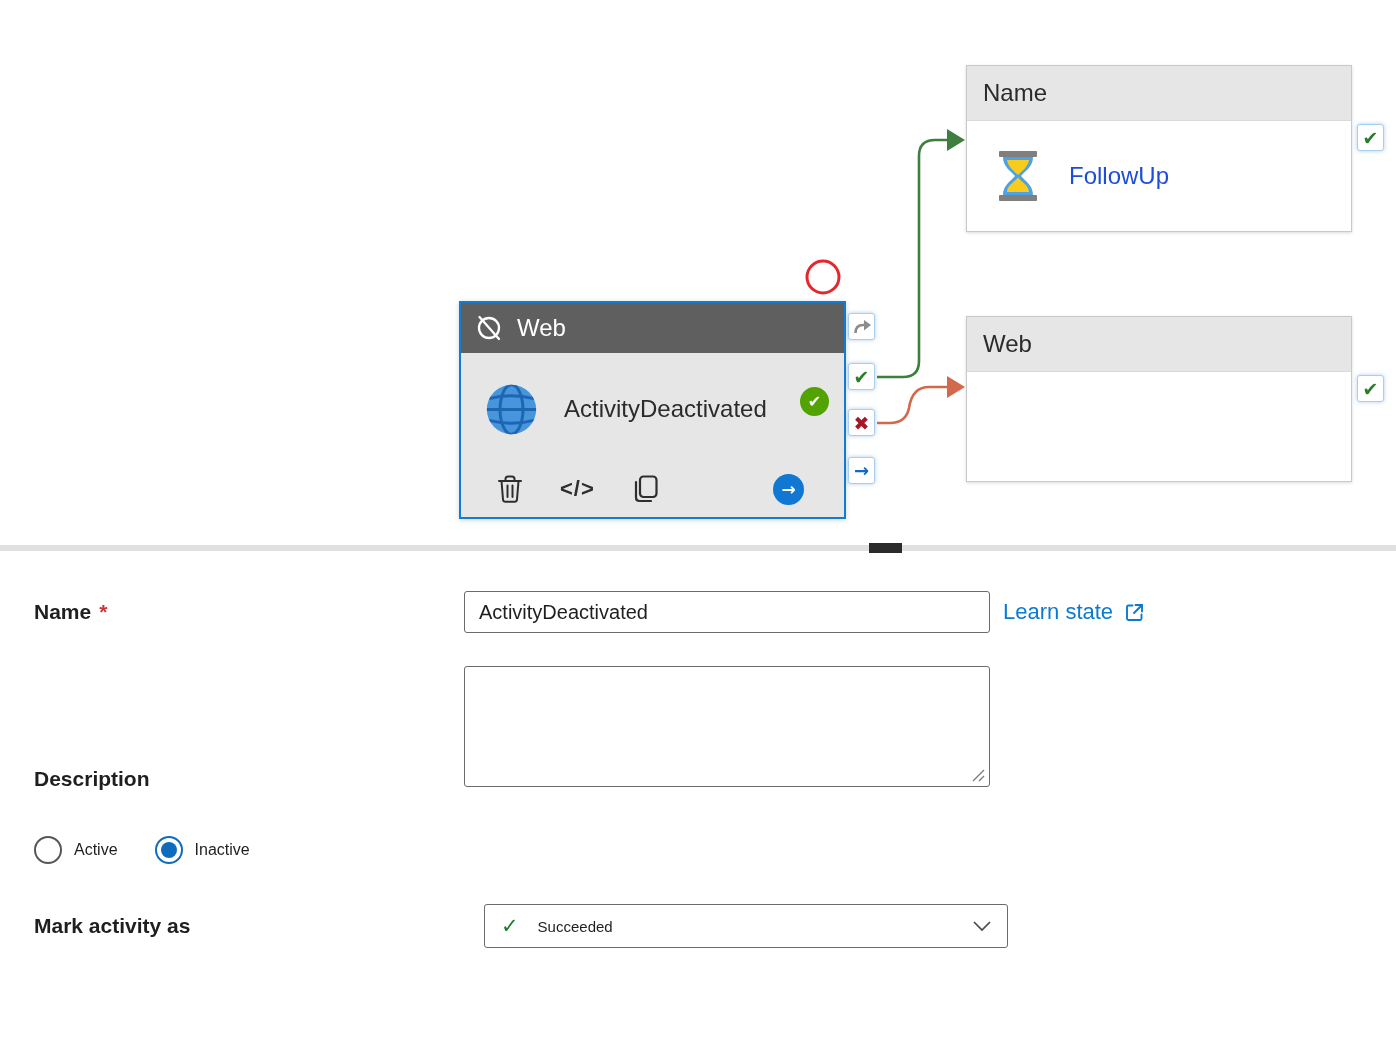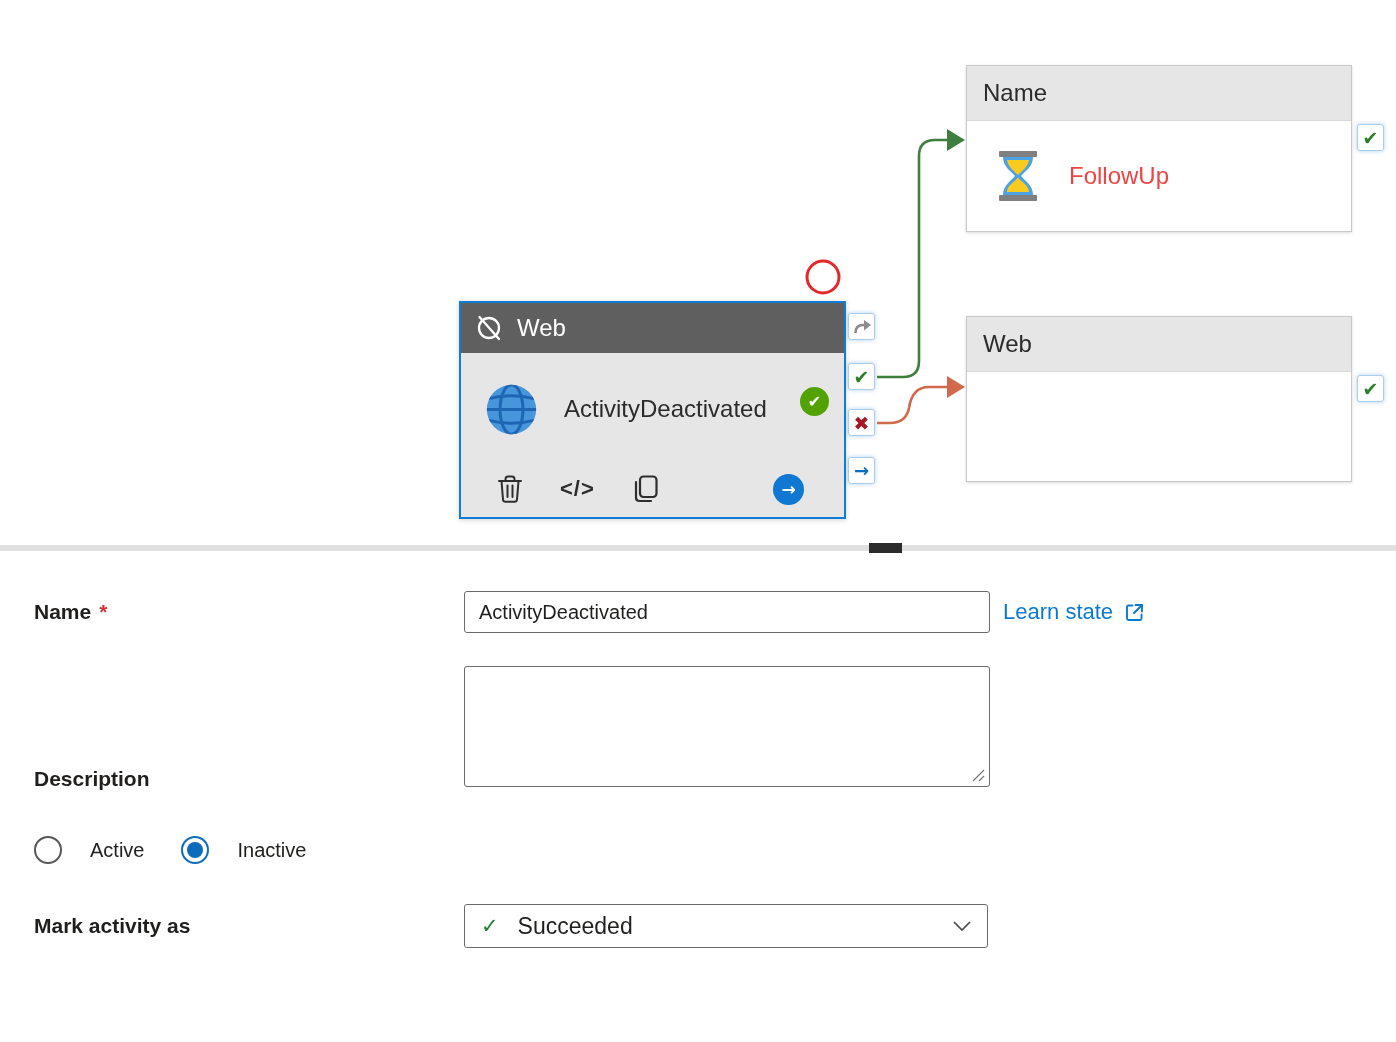--- a/index.html
+++ b/index.html
@@ -60,21 +60,21 @@
     position: absolute; width: 386px; background: #fff;
     border: 1px solid #c9c9c9; box-shadow: 0 1px 3px rgba(0,0,0,.15);
   }
   .wait-node  { left: 966px; top: 65px;  height: 167px; }
   .error-node { left: 966px; top: 316px; height: 166px; }
   .target-header {
     height: 55px; background: #e6e6e6; border-bottom: 1px solid #d9d9d9;
     display: flex; align-items: center; padding-left: 16px; font-size: 24px; color: #2b2b2b;
   }
   .target-body { display: flex; align-items: center; padding-left: 27px; height: calc(100% - 56px); }
-  .target-body .act-name { margin-left: 27px; font-size: 24px; color: #ef4444; }
+  .target-body .act-name { margin-left: 27px; font-size: 24px; color: #1d4ed8; }
 
   .divider { position: absolute; left: 0; top: 545px; width: 100%; height: 6px; background: #e0e0e0; }
   .divider-handle { position: absolute; left: 869px; top: 543px; width: 33px; height: 10px; background: #2b2b2b; cursor: row-resize; }
 
   
   .tabs { display: flex; gap: 48px; padding: 27px 0 0 34px; border-bottom: 1px solid #e4e4e4; }
   .tab { font-size: 22px; color: #1b1b1b; padding-bottom: 15px; border-bottom: 4px solid transparent; cursor: pointer; }
   .tab.active { font-weight: bold; border-bottom-color: #0078d4; }
 
   .form { padding-left: 34px; margin-top: 39px; }
@@ -98,35 +98,35 @@
   .grip { position: absolute; right: 5px; bottom: 9px; pointer-events: none; }
 
   .row-state { margin-top: 45px; }
   .info-icon {
     width: 17px; height: 17px; border: 1.5px solid #3f3f3f; border-radius: 50%;
     display: inline-flex; align-items: center; justify-content: center;
     font-size: 11px; font-weight: normal; margin-left: 9px; margin-top: 1px;
     font-family: "DejaVu Serif", serif; flex: none;
   }
   .radio-group { display: flex; align-items: center; gap: 37px; }
-  .radio-option { display: flex; align-items: center; gap: 28px; font-size: 20px; cursor: pointer; }
+  .radio-option { display: flex; align-items: center; gap: 12px; font-size: 16px; cursor: pointer; }
   .radio-circle { width: 28px; height: 28px; border: 2px solid #575757; border-radius: 50%; flex: none; }
   .radio-circle.checked { border: 2.5px solid #0f6cbd; position: relative; }
   .radio-circle.checked::after {
     content: ""; position: absolute; left: 4px; top: 4px; right: 4px; bottom: 4px;
     background: #0f6cbd; border-radius: 50%;
   }
 
-  .row-mark { margin-top: 40px; }
+  .row-mark { margin-top: 40px; gap: 20px; }
   .dropdown {
     width: 524px; height: 44px; border: 1px solid #6b6b6b; border-radius: 3px;
     display: flex; align-items: center; padding: 0 16px; cursor: pointer; background: #fff;
   }
   .dd-check { color: #1d7d2c; font-size: 21px; font-family: "DejaVu Sans", sans-serif; }
-  .dd-value { margin-left: 19px; font-size: 23px; color: #201f1e; }
+  .dd-value { margin-left: 19px; font-size: 15px; color: #201f1e; }
   .dd-chevron { margin-left: auto; display: flex; }
 </style>
 </head>
 <body>
 
 <div>
 
   <div class="canvas">
 
     <svg class="edges" width="1396" height="551" viewBox="0 0 1396 551">

